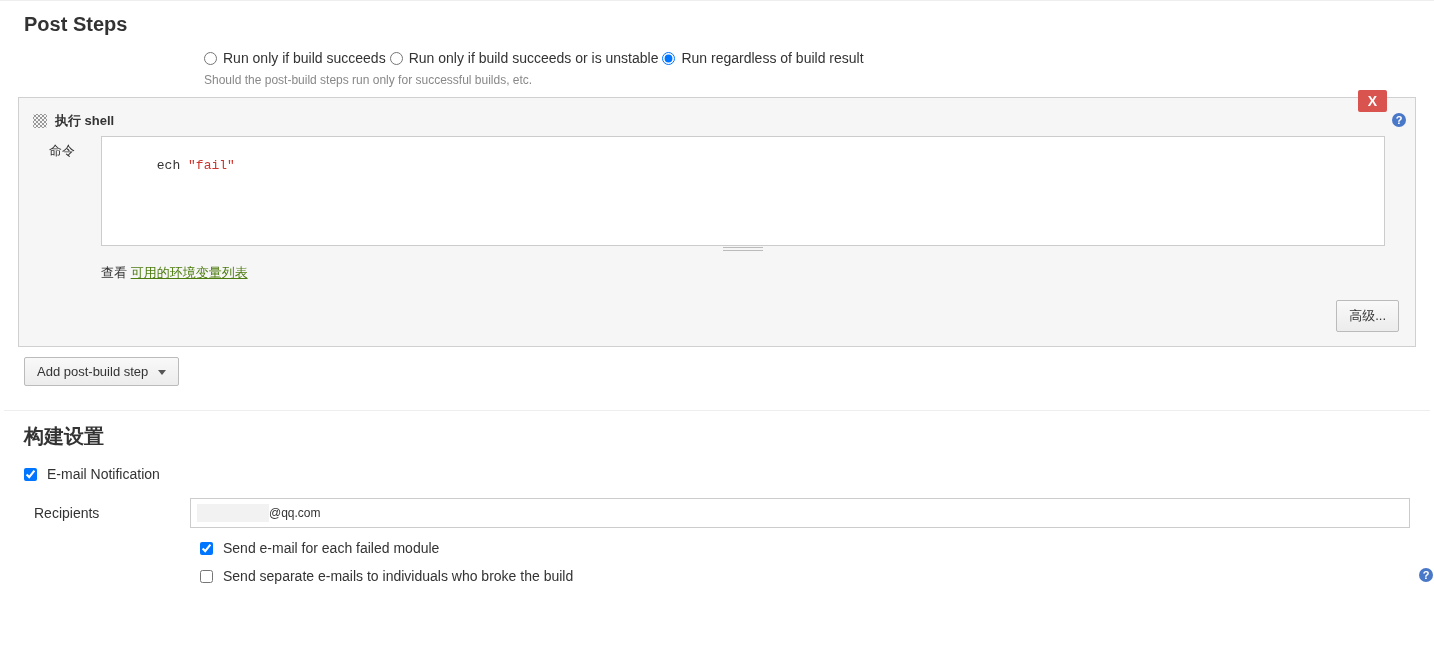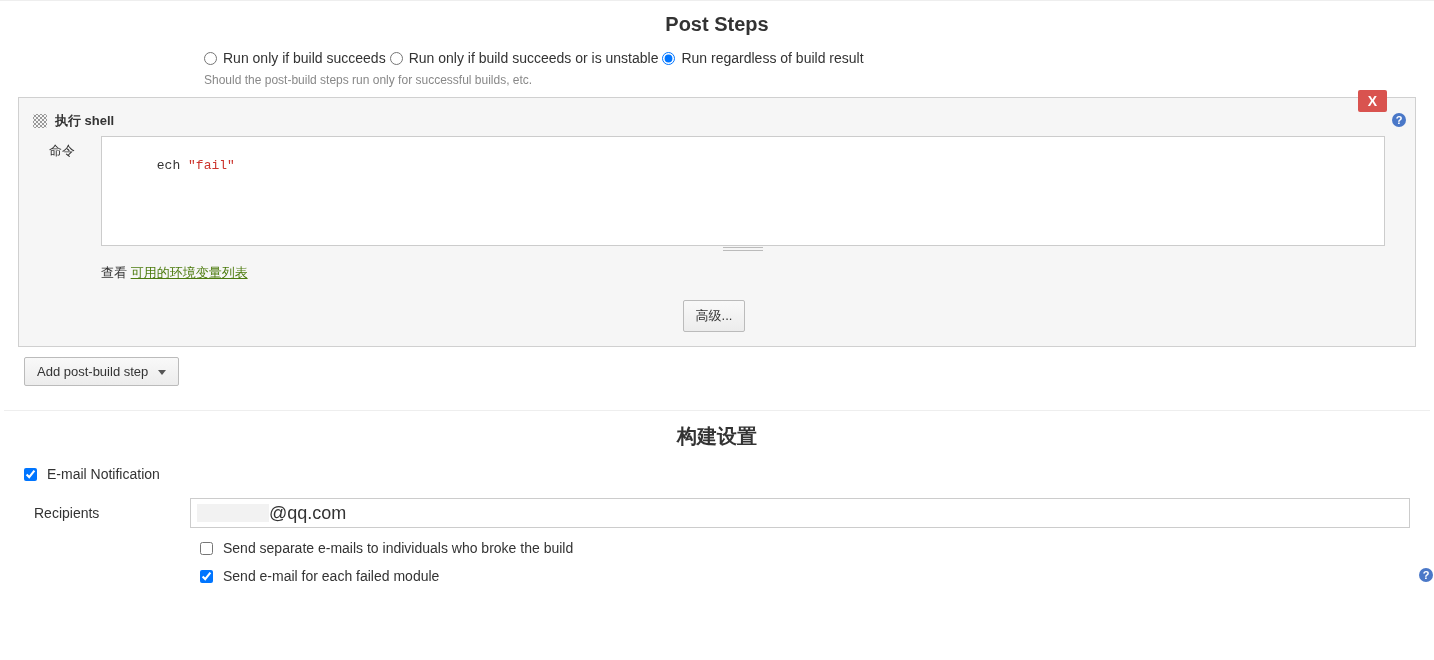--- a/index.html
+++ b/index.html
@@ -7,21 +7,20 @@
     font-family: Helvetica, Arial, sans-serif;
     font-size: 14px;
     color: #333;
     background: #fff;
     padding: 0;
   }
   .section-title {
     font-size: 20px;
     font-weight: bold;
     padding: 12px 24px 10px;
-    text-align: center;
   }
   .radio-row {
     padding: 4px 0 4px 204px;
     display: flex;
     align-items: center;
   }
   .radio-item {
     display: flex;
     align-items: center;
     margin-right: 4px;
@@ -116,21 +115,21 @@
   .env-link-row {
     padding: 12px 20px 0 72px;
     font-size: 13px;
   }
   .env-link-row a {
     color: #4d7c0f;
     text-decoration: underline;
   }
   .advanced-row {
     display: flex;
-    justify-content: center;
+    justify-content: flex-end;
     padding: 18px 6px 4px 0;
   }
   .btn-gray {
     background: linear-gradient(#f9f9f9, #ececec);
     border: 1px solid #bbb;
     padding: 6px 12px;
     font-size: 13px;
     cursor: pointer;
     color: #333;
     border-radius: 2px;
@@ -180,21 +179,21 @@
     height: 30px;
     padding: 0 6px;
   }
   .redact {
     width: 72px;
     height: 18px;
     background: #f2f2f2;
     margin-right: 0;
   }
   .email-tail {
-    font-size: 18px;
+    font-size: 12px;
     color: #333;
   }
   .sub-chk {
     padding: 6px 0 6px 176px;
     display: flex;
     align-items: center;
     font-size: 14px;
   }
   .sub-chk input { margin-right: 10px; }
   .help-icon-bottom {
@@ -277,26 +276,26 @@
 
   <div class="recipients-row">
     <div class="recipients-label">Recipients</div>
     <div class="recipients-input-wrap">
       <span class="redact"></span>
       <span class="email-tail">@qq.com</span>
     </div>
   </div>
 
   <label class="sub-chk">
+    <input type="checkbox" checked="" style="">
+    <span>Send e-mail for each failed module</span>
+  </label>
+  <label class="sub-chk">
     <input type="checkbox" style="">
     <span>Send separate e-mails to individuals who broke the build</span>
-  </label>
-  <label class="sub-chk">
-    <input type="checkbox" checked="" style="">
-    <span>Send e-mail for each failed module</span>
   </label>
 
   <div class="help-icon-bottom">
     <svg class="help-svg" width="16" height="16">
         <circle cx="8" cy="8" r="7"></circle>
         <text x="8" y="12" text-anchor="middle">?</text>
       </svg>
   </div>
 </div>
 

